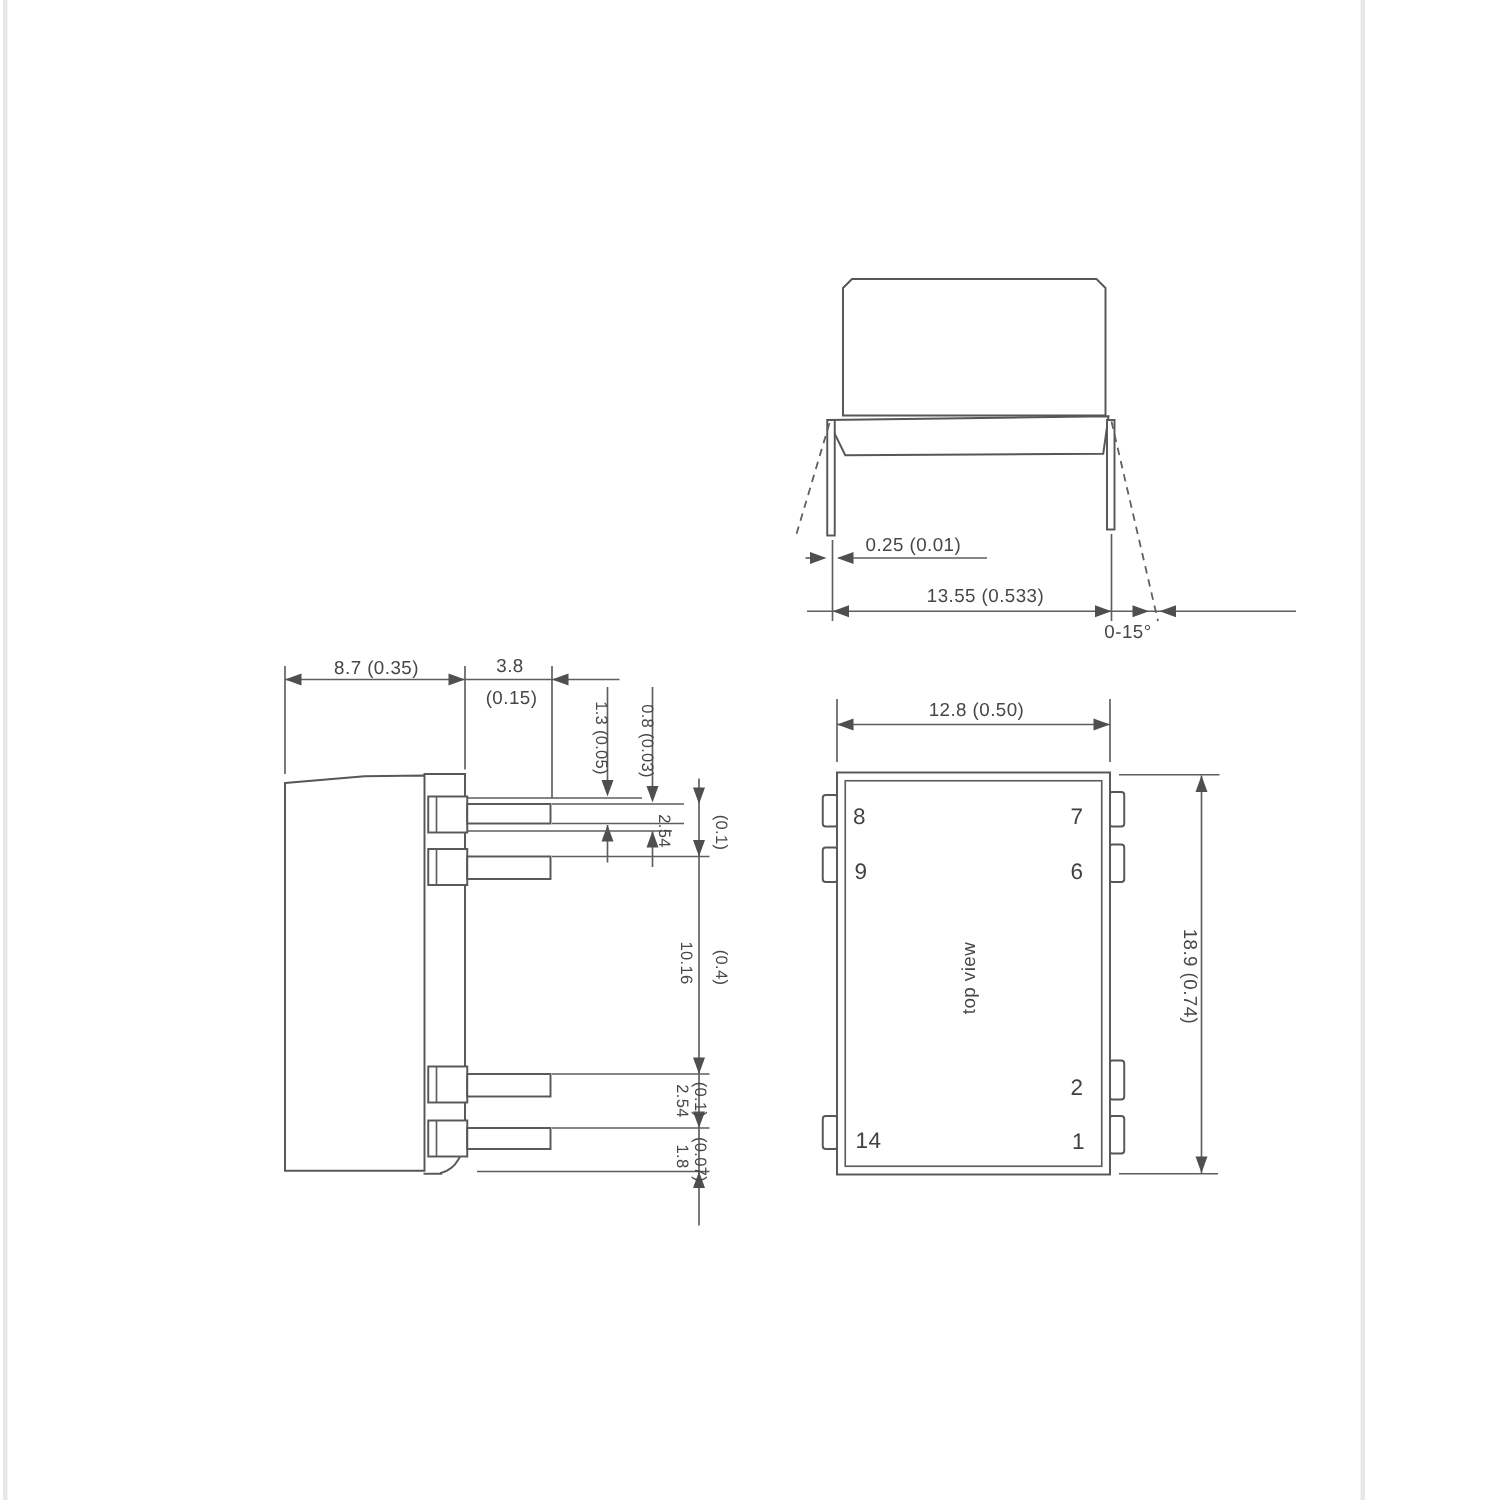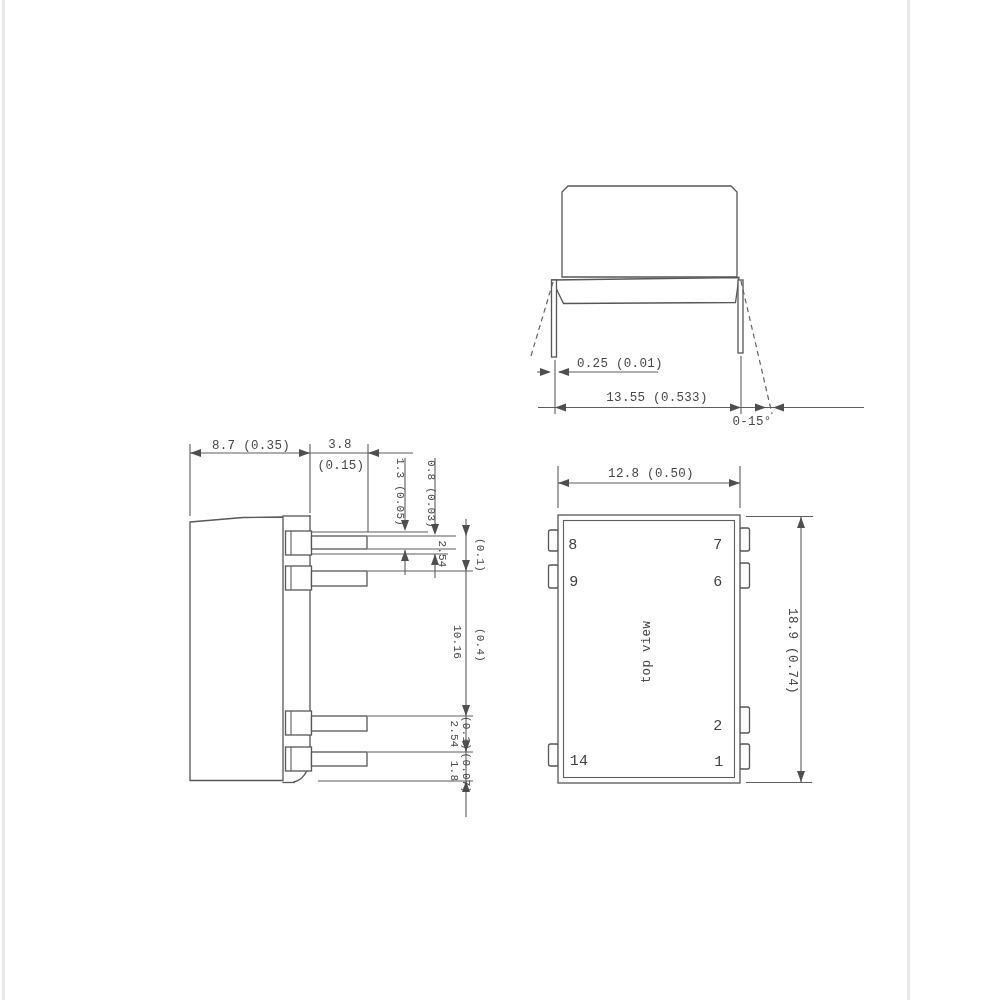--- a/index.html
+++ b/index.html
@@ -1,17 +1,17 @@
 <!DOCTYPE html>
 <html><head>
 <meta charset="utf-8">
 <style>
   html,body{margin:0;padding:0;background:#ffffff;}
   .stage{position:relative;width:913px;height:1000px;background:#ffffff;overflow:hidden;
-         font-family:Liberation Mono, monospace;}
+         font-family:Liberation Sans, sans-serif;}
   .edge{position:absolute;top:0;width:3px;height:1000px;background:#e7e7e7;}
   .edge.left{left:2px}
   .edge.right{right:3px}
   svg{position:absolute;left:0;top:0;filter:blur(0.4px);}
   .ln{stroke:#575757;stroke-width:1.3;fill:none;stroke-linecap:square;}
   .thin{stroke:#5e5e5e;stroke-width:1.1;fill:none;}
   .dash{stroke:#606060;stroke-width:1.2;fill:none;stroke-dasharray:5 4;}
   .shape{stroke:#575757;stroke-width:1.3;fill:#ffffff;}
   .ah{fill:#4f4f4f;stroke:none;}
   text{fill:#474747;font-size:12.5px;letter-spacing:0.3px;}

